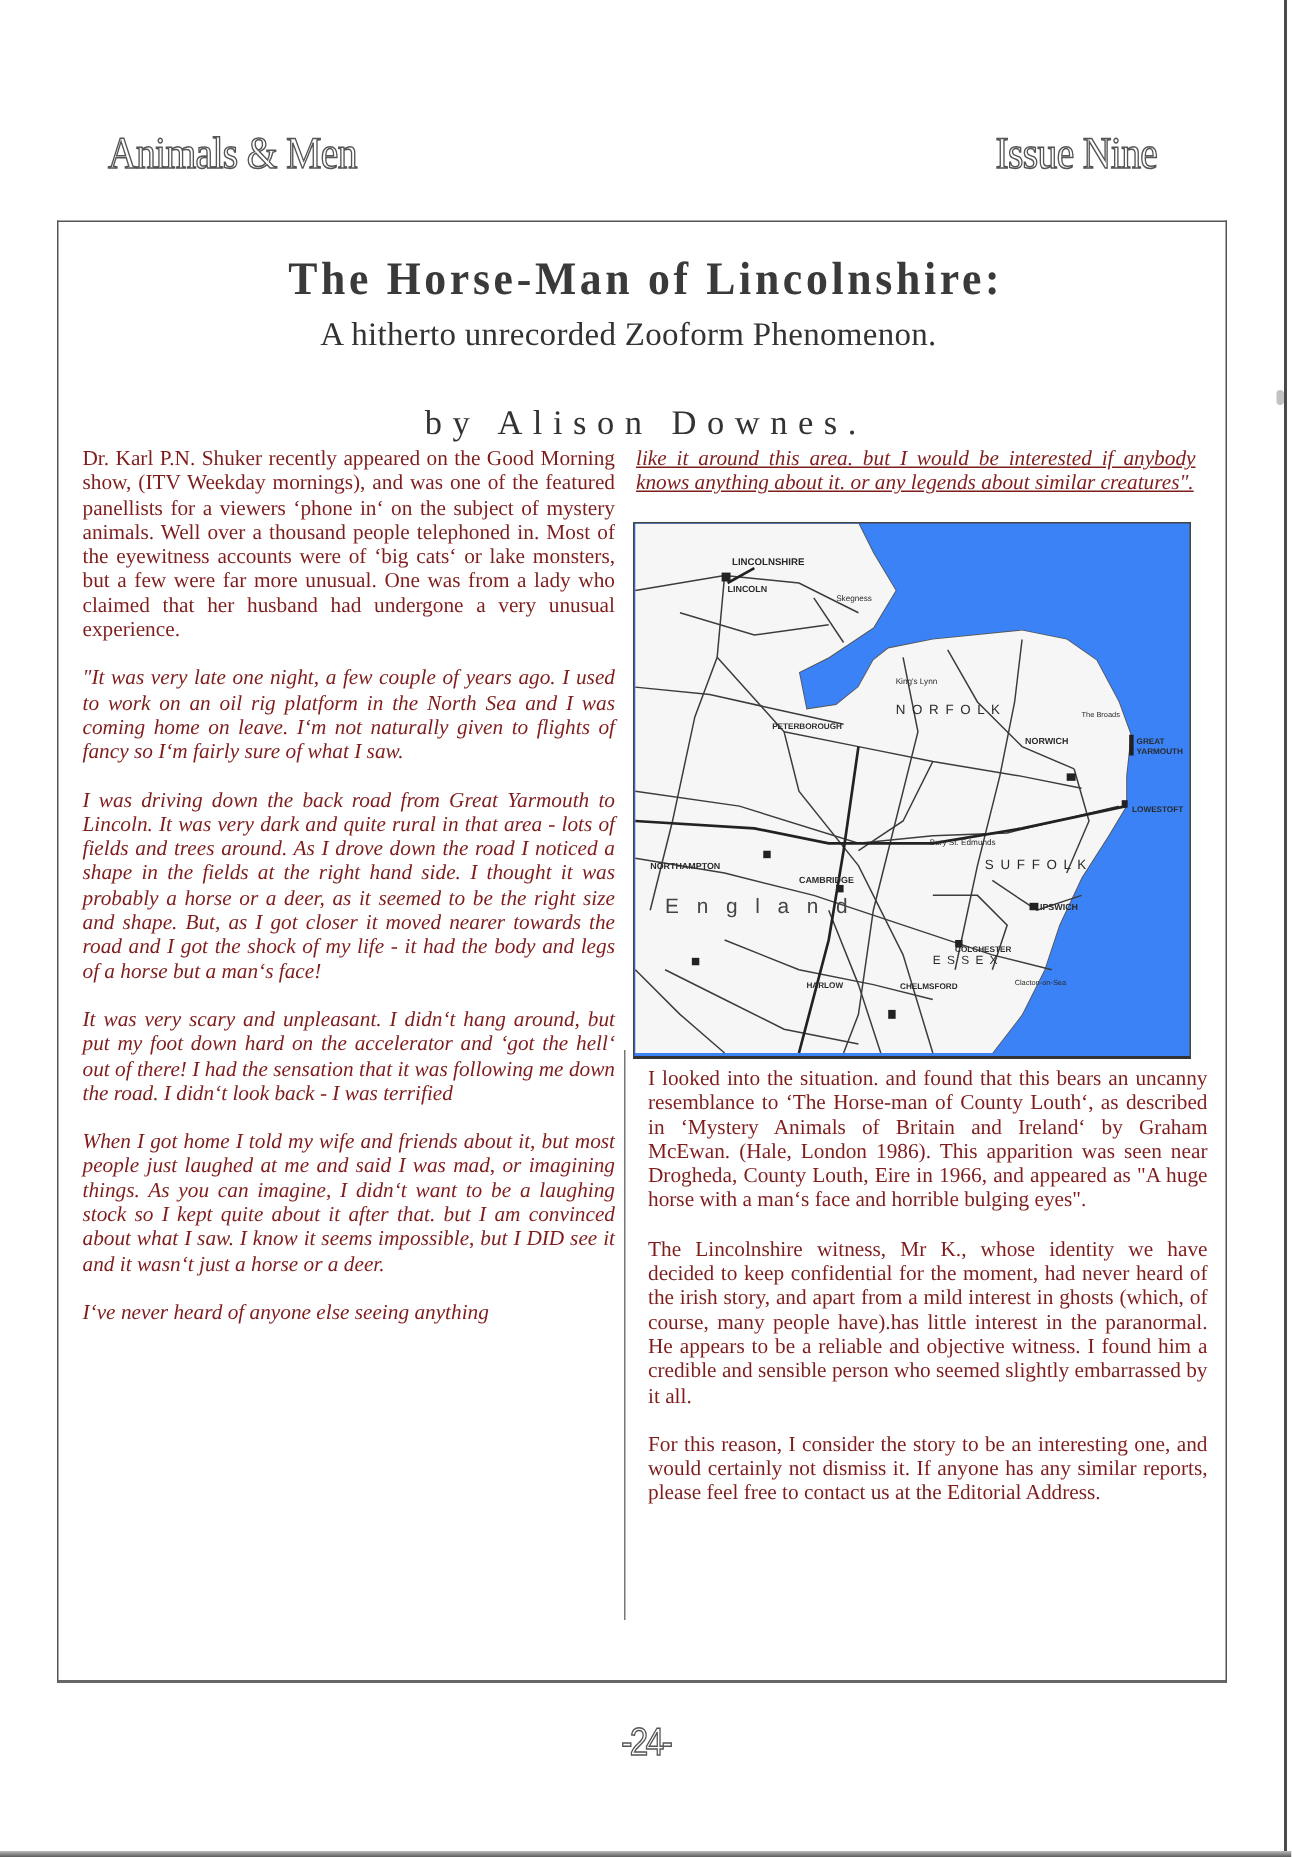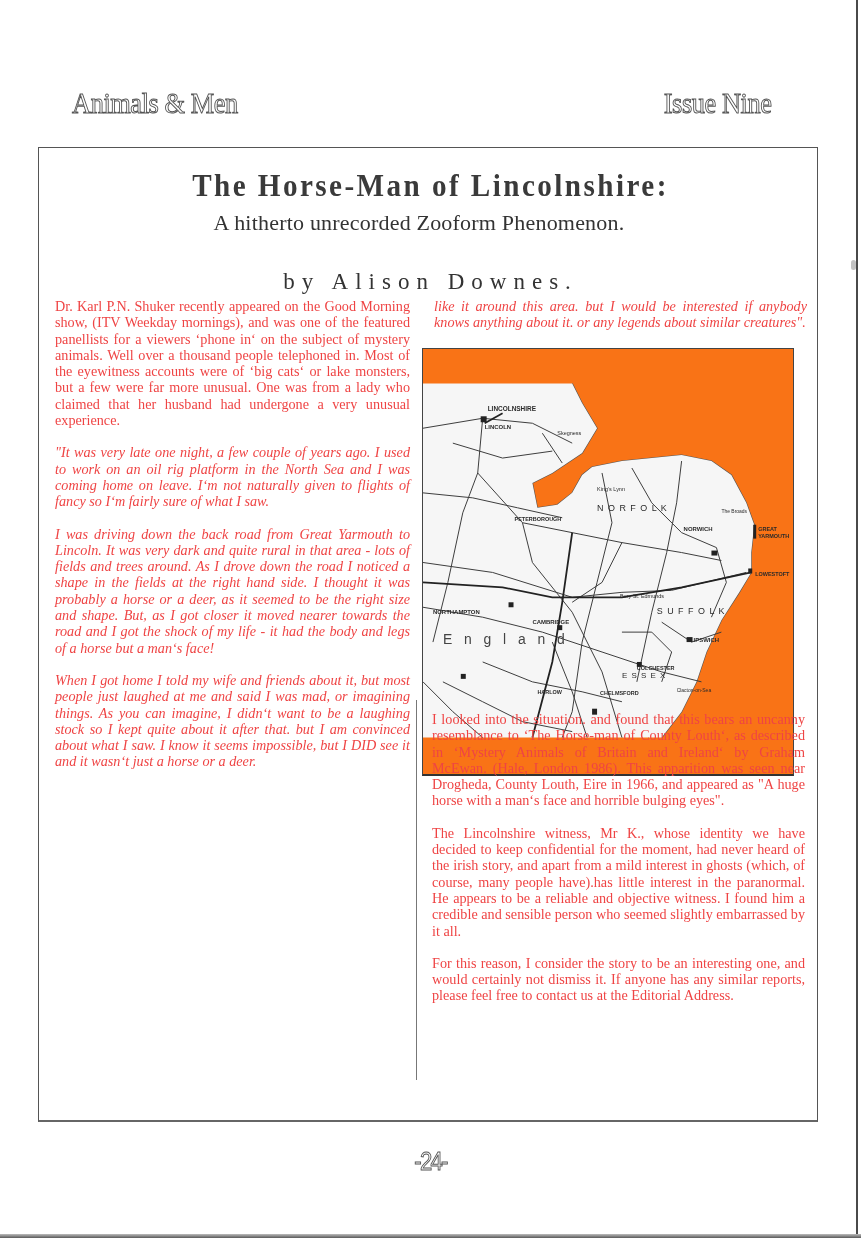--- a/index.html
+++ b/index.html
@@ -89,62 +89,63 @@
       letter-spacing: 7px;
       color: #333;
       margin-top: 31px;
     }
 
     .col {
       position: absolute;
       font-size: 14.2px;
       line-height: 16.3px;
       text-align: justify;
-      color: #ef4444;
+      color: #7f1d1d;
     }
     .col p {
       margin: 0 0 16px 0;
     }
     .col p.ital {
       font-style: italic;
     }
     .col-left {
       left: 55px;
       top: 298px;
       width: 355px;
     }
     .col-right-top {
-      left: 434px;
+      left: 424px;
       top: 298px;
       width: 373px;
+      text-decoration: underline;
     }
     .col-right-bottom {
       left: 420px;
       top: 711px;
       width: 373px;
       margin-left: 12px;
     }
     .col-divider {
       position: absolute;
       left: 416px;
       top: 700px;
       width: 1px;
       height: 380px;
       background: #777;
     }
     .map-box {
       position: absolute;
       left: 422px;
       top: 348px;
       width: 372px;
-      height: 428px;
+      height: 358px;
       border: 1px solid #444;
       border-bottom: 2px solid #333;
       box-sizing: border-box;
-      background: #f97316;
+      background: #3b82f6;
       overflow: hidden;
     }
     .map-box svg {
       display: block;
       width: 100%;
       height: 100%;
     }
     .page-number {
       position: absolute;
       left: 0;
@@ -182,21 +183,23 @@
 <div class="frame"></div>
 
 <div class="title">The Horse-Man of Lincolnshire:</div>
 <div class="subtitle">A hitherto unrecorded Zooform Phenomenon.</div>
 <div class="byline">by Alison Downes.</div>
 
 <div class="col col-left">
   <p>Dr. Karl P.N. Shuker recently appeared on the Good Morning show, (ITV Weekday mornings), and was one of the featured panellists for a viewers ‘phone in‘ on the subject of mystery animals. Well over a thousand people telephoned in. Most of the eyewitness accounts were of ‘big cats‘ or lake monsters, but a few were far more unusual. One was from a lady who claimed that her husband had undergone a very unusual experience.</p>
   <p class="ital">"It was very late one night, a few couple of years ago. I used to work on an oil rig platform in the North Sea and I was coming home on leave. I‘m not naturally given to flights of fancy so I‘m fairly sure of what I saw.</p>
   <p class="ital">I was driving down the back road from Great Yarmouth to Lincoln. It was very dark and quite rural in that area - lots of fields and trees around. As I drove down the road I noticed a shape in the fields at the right hand side. I thought it was probably a horse or a deer, as it seemed to be the right size and shape. But, as I got closer it moved nearer towards the road and I got the shock of my life - it had the body and legs of a horse but a man‘s face!</p>
+  <p class="ital">It was very scary and unpleasant. I didn‘t hang around, but put my foot down hard on the accelerator and ‘got the hell‘ out of there! I had the sensation that it was following me down the road. I didn‘t look back - I was terrified</p>
   <p class="ital">When I got home I told my wife and friends about it, but most people just laughed at me and said I was mad, or imagining things. As you can imagine, I didn‘t want to be a laughing stock so I kept quite about it after that. but I am convinced about what I saw. I know it seems impossible, but I DID see it and it wasn‘t just a horse or a deer.</p>
+  <p class="ital">I‘ve never heard of anyone else seeing anything</p>
 </div>
 
 <div class="col col-right-top">
   <p class="ital">like it around this area. but I would be interested if anybody knows anything about it. or any legends about similar creatures".</p>
 </div>
 
 <div class="map-box">
   <svg viewBox="0 0 372 358" xmlns="http://www.w3.org/2000/svg">
 
     <path d="M 150 0 L 160 20 L 175 45 L 160 70 L 130 90 L 110 100 L 115 125 L 135 122 L 150 110 L 160 92 L 170 84 L 200 78 L 260 72 L 290 78 L 310 92 L 325 120 L 333 142 L 330 170 L 330 190 L 318 210 L 300 238 L 285 270 L 275 300 L 260 330 L 240 356" fill="none" stroke="#555" stroke-width="1.2"></path>

